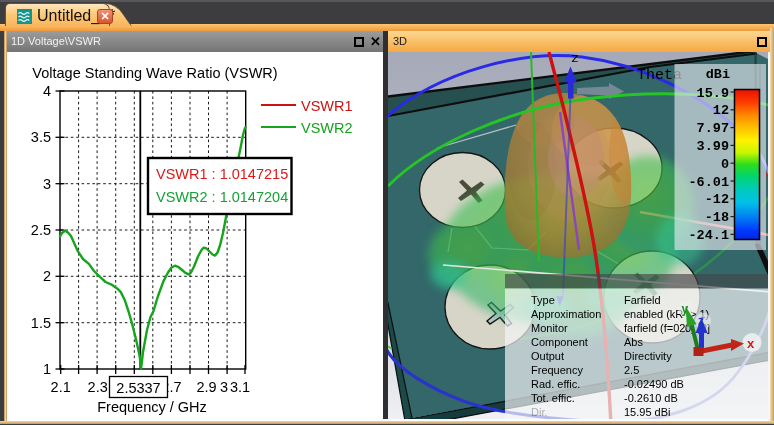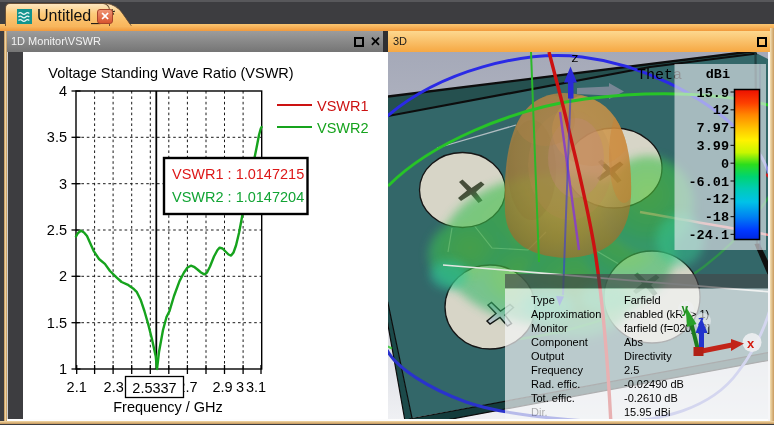--- a/index.html
+++ b/index.html
@@ -11,21 +11,21 @@
 #tabtext{left:37px;top:7px;z-index:4;font-size:16px;color:#111;}
 #tabclose{left:97px;top:9px;width:14px;height:13px;z-index:4;background:linear-gradient(#ef9372,#d85530);border:1px solid #a8452a;border-radius:3px;color:#fff;font-size:11px;font-weight:bold;text-align:center;line-height:13px;font-family:"Liberation Sans",sans-serif;}
 #strip{left:0;top:24px;width:774px;height:7px;background:linear-gradient(#fbc670,#f1993c);}
 #t1{left:6px;top:31px;width:377px;height:21px;background:linear-gradient(#9c9c9c,#757575);}
 #t1 .txt{position:absolute;left:5px;top:4px;font-size:11px;color:#f2f2f2;}
 #b-max1{position:absolute;left:348px;top:6px;width:6px;height:6px;border:2px solid #000;}
 #b-x1{position:absolute;left:364px;top:3px;font-size:13px;color:#000;font-weight:bold;}
 #t3{left:388px;top:31px;width:382px;height:21px;background:linear-gradient(#fdd88f,#f6a843);padding-left:47px;}
 #t3 .txt{position:absolute;left:5px;top:4px;font-size:11px;color:#1a1a1a;}
 #b-max3{position:absolute;left:369px;top:6px;width:6px;height:6px;border:2px solid #000;}
-#chart{left:7px;top:52px;padding-left:16px;}
+#chart{left:7px;top:52px;}
 #scene{left:388px;top:52px;}
 #ltan{left:4px;top:31px;width:3px;height:390px;background:linear-gradient(90deg,#bb8e53,#eed2a0 50%,#bb8e53);}
 #rtan{left:770px;top:28px;width:4px;height:394px;background:linear-gradient(90deg,#f4e0b4,#c89a5e);}
 #btan{left:0px;top:421px;width:774px;height:3.2px;background:linear-gradient(#f2d8a6,#c5965a);}
 #bwhite{left:7px;top:419px;width:762px;height:2px;background:#fdfdfd;}
 #rwhite{left:768px;top:52px;width:2px;height:369px;background:#f6f6f8;}
 #gut{left:383px;top:31px;width:5px;height:390px;background:#2f2f31;}
 </style></head>
 <body>
 <div id="topline" class="abs"></div>
@@ -34,21 +34,21 @@
 <div id="tabicon" class="abs"><svg width="15" height="15">
       <rect x="0" y="0" width="15" height="15" fill="#13948e"></rect>
       <path d="M1.5 4.5 q1.8 -1.8 3.6 0 q1.8 1.8 3.6 0 q1.8 -1.8 3.6 0" stroke="#e8f6f4" stroke-width="1.2" fill="none"></path>
       <path d="M1.5 8 q1.8 -1.8 3.6 0 q1.8 1.8 3.6 0 q1.8 -1.8 3.6 0" stroke="#e8f6f4" stroke-width="1.2" fill="none"></path>
       <path d="M1.5 11.5 q1.8 -1.8 3.6 0 q1.8 1.8 3.6 0 q1.8 -1.8 3.6 0" stroke="#e8f6f4" stroke-width="1.2" fill="none"></path>
     </svg></div>
 <div id="tabtext" class="abs">Untitled_0*</div>
 <div id="tabclose" class="abs">✕</div>
 <div id="strip" class="abs"></div>
 <div id="t1" class="abs">
-    <span class="txt">1D Monitor\VSWR</span>
+    <span class="txt">1D Voltage\VSWR</span>
     <span id="b-max1"></span>
     <span id="b-x1">✕</span>
   </div>
 <div id="t3" class="abs">
     <span class="txt">3D</span>
     <span id="b-max3"></span>
   </div>
 <div id="gut" class="abs"></div>
 <div id="ltan" class="abs"></div>
 <div class="abs" style="left:6.5px;top:52px;width:1px;height:368px;background:#cfcfcf;"></div>

